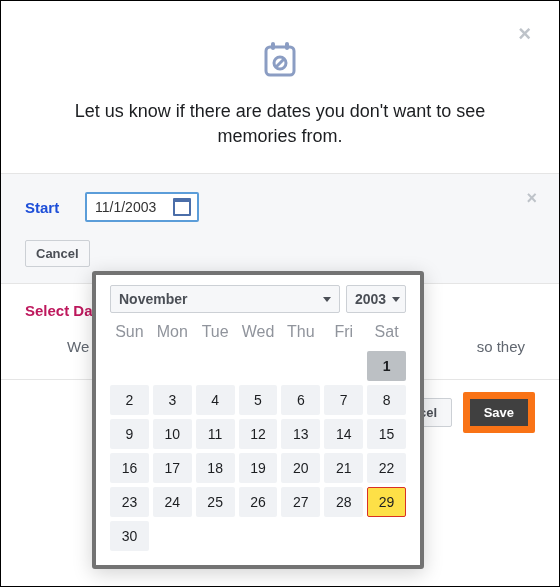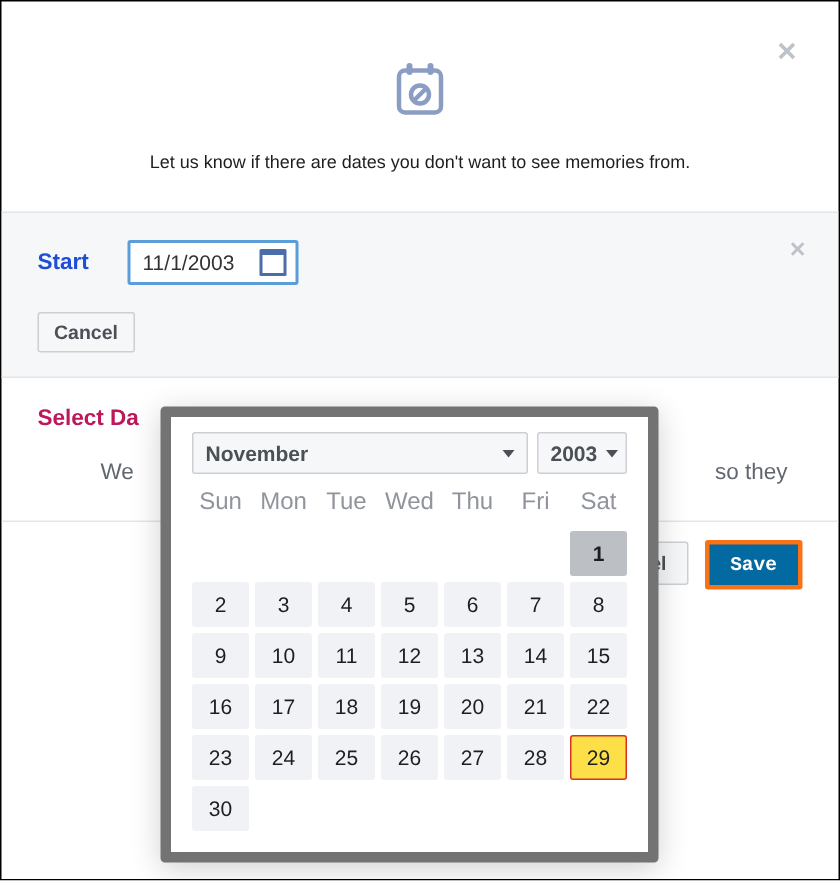--- a/index.html
+++ b/index.html
@@ -29,21 +29,21 @@
   }
   .header {
     text-align: center;
     padding: 40px 60px 24px 60px;
   }
   .header-icon {
     display: inline-block;
     margin-bottom: 16px;
   }
   .heading {
-    font-size: 12px;
+    font-size: 18px;
     color: #1c1e21;
     line-height: 1.4;
     margin: 0;
     font-weight: normal;
   }
   .range-section {
     border-top: 1px solid #e5e5e5;
     border-bottom: 1px solid #e5e5e5;
     background: #f6f7f9;
     padding: 18px 24px 16px 24px;
@@ -143,34 +143,33 @@
     border-radius: 2px;
     cursor: pointer;
     margin-left: 6px;
   }
   .btn-cancel {
     background: #f6f7f9;
     border: 1px solid #ccd0d5;
     color: #4b4f56;
   }
   .btn-save {
-    background: #0369a1;
-    border: 3px solid #f97316;
+    background: #404040;
+    border: 7px solid #f97316;
     color: #fff;
-    font-family: Liberation Mono, monospace;
   }
 
   
   .calendar {
     position: absolute;
     top: 270px;
-    left: 106px;
+    left: 91px;
     width: 332px;
     background: #fff;
-    border: 7px solid #737373;
+    border: 4px solid #737373;
     border-radius: 3px;
     box-shadow: 0 4px 20px rgba(0,0,0,0.18);
     padding: 10px 14px 14px 14px;
     z-index: 10;
   }
   .cal-controls {
     display: flex;
     gap: 6px;
     margin-bottom: 6px;
   }

